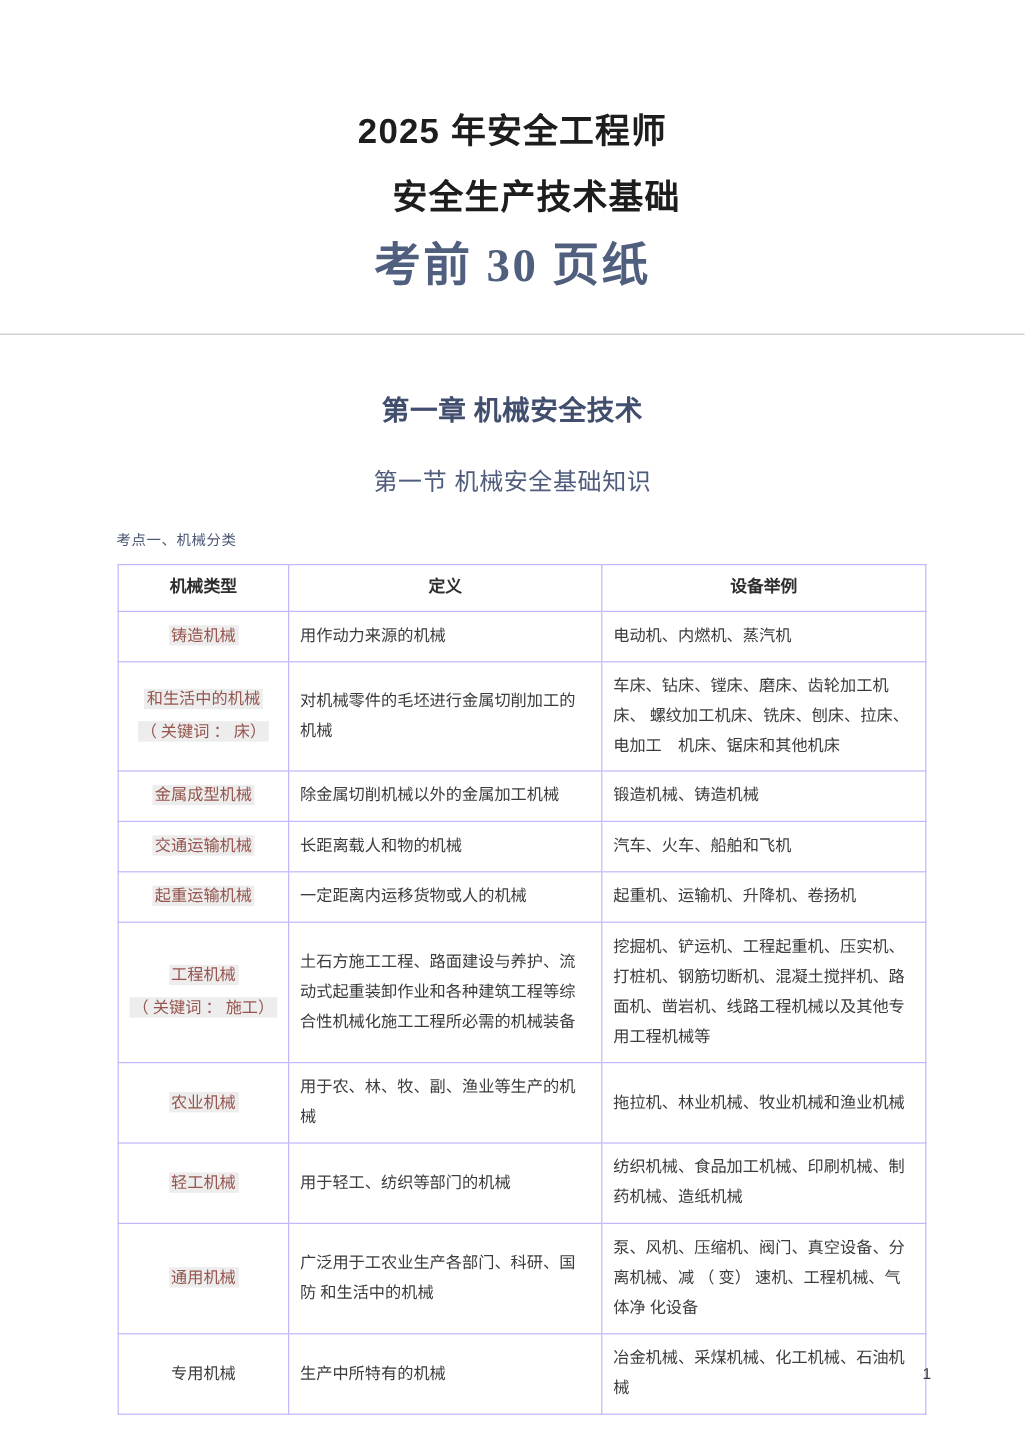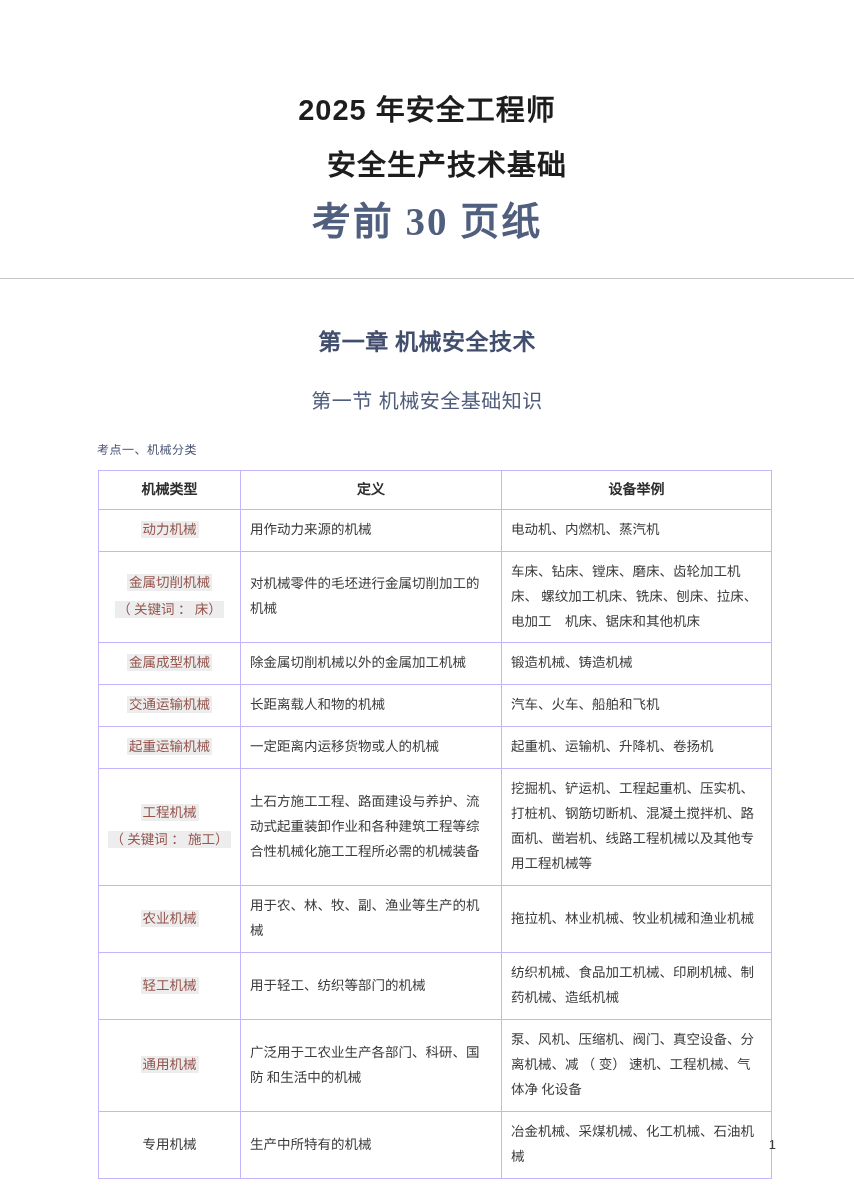--- a/index.html
+++ b/index.html
@@ -172,26 +172,26 @@
       </colgroup>
       <thead>
         <tr>
           <th>机械类型</th>
           <th>定义</th>
           <th>设备举例</th>
         </tr>
       </thead>
       <tbody id="table-body">
           <tr>
-            <td class="col-type"><span class="hl">动力机械</span></td>
+            <td class="col-type"><span class="hl">铸造机械</span></td>
             <td class="col-def">用作动力来源的机械</td>
             <td class="col-ex">电动机、内燃机、蒸汽机</td>
           </tr>
           <tr>
-            <td class="col-type"><span class="hl">金属切削机械</span><span class="type-sub"><span class="hl">（ 关键词 ： 床）</span></span></td>
+            <td class="col-type"><span class="hl">和生活中的机械</span><span class="type-sub"><span class="hl">（ 关键词 ： 床）</span></span></td>
             <td class="col-def">对机械零件的毛坯进行金属切削加工的机械</td>
             <td class="col-ex">车床、钻床、镗床、磨床、齿轮加工机床、 螺纹加工机床、铣床、刨床、拉床、电加工　机床、锯床和其他机床</td>
           </tr>
           <tr>
             <td class="col-type"><span class="hl">金属成型机械</span></td>
             <td class="col-def">除金属切削机械以外的金属加工机械</td>
             <td class="col-ex">锻造机械、铸造机械</td>
           </tr>
           <tr>
             <td class="col-type"><span class="hl">交通运输机械</span></td>

